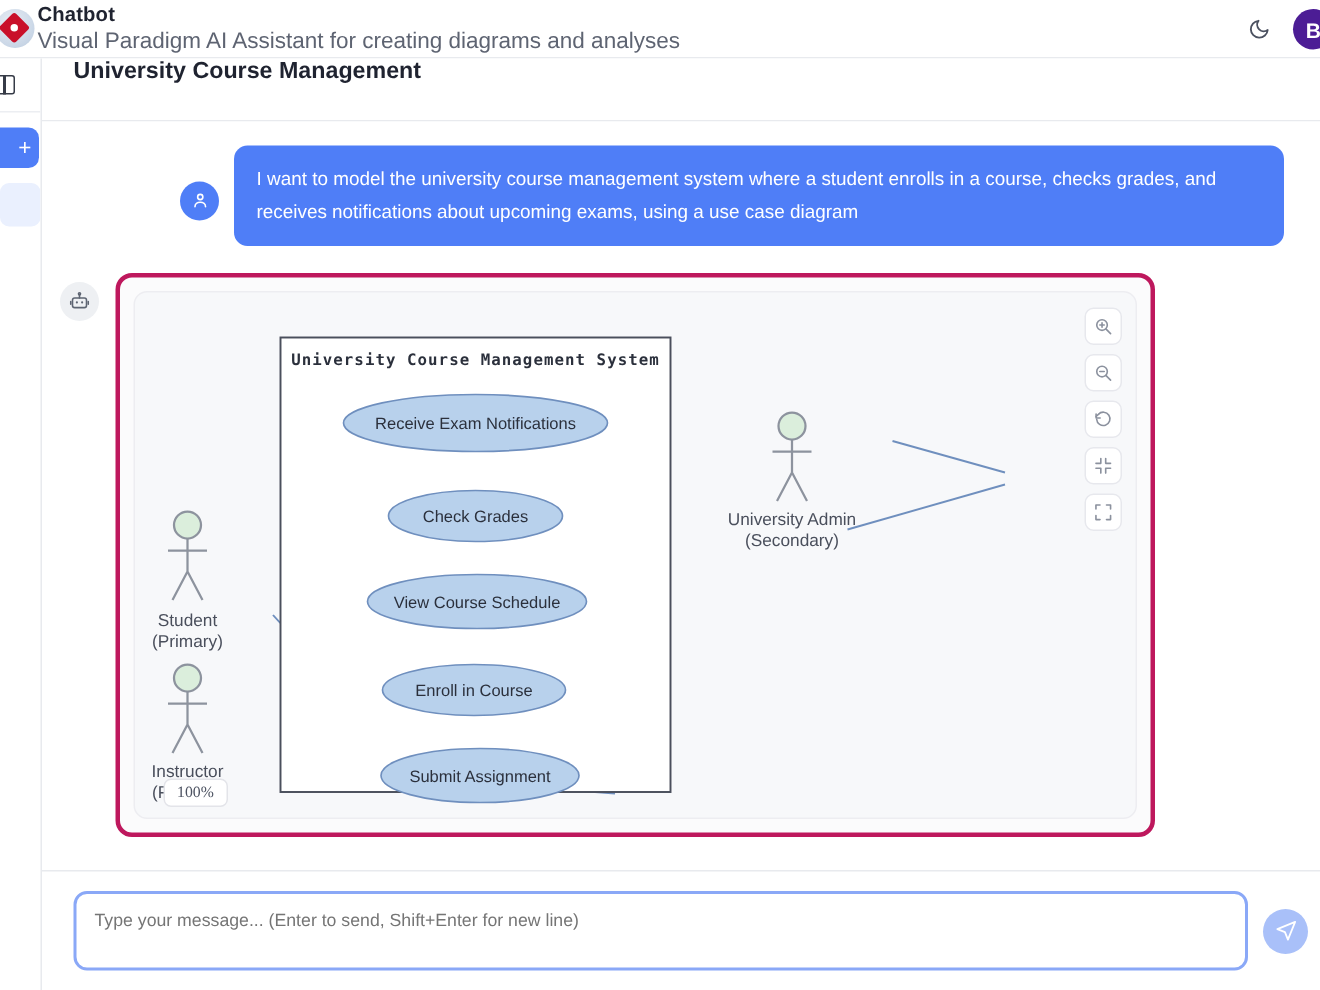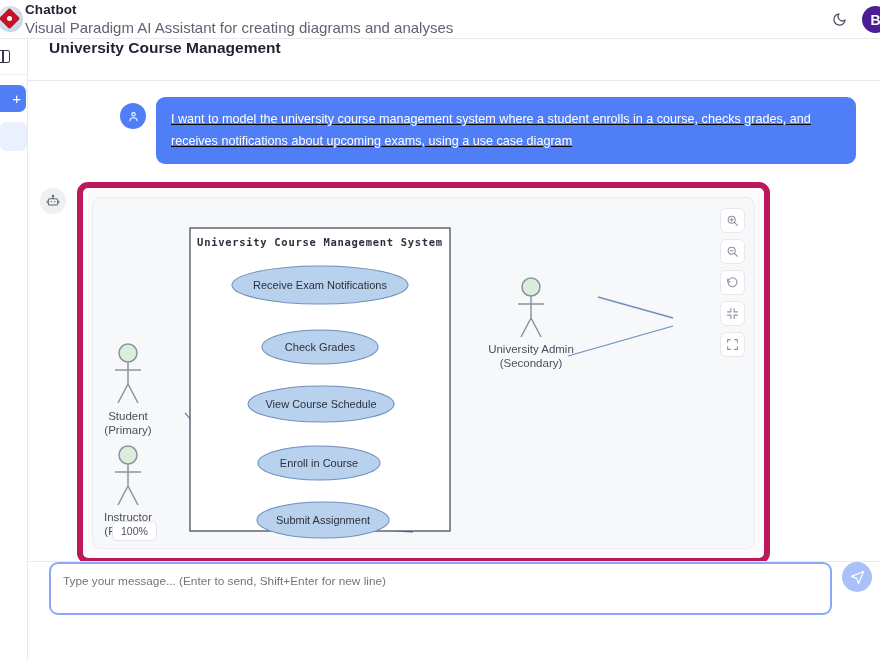--- a/index.html
+++ b/index.html
@@ -100,21 +100,21 @@
     display: flex; padding-left: 21px;
   }
   .chat-title { font-size: 15.5px; font-weight: bold; color: #1f2330; }
 
   .chat-body {
     position: absolute; left: 0; top: 42px; width: 852px; height: 536px;
     background: #ffffff; overflow: hidden;
   }
 
   
-  .msg-user { display: flex; align-items: flex-start; padding: 16px 12px 0 92px; text-decoration: underline; }
+  .msg-user { display: flex; align-items: center; padding: 16px 12px 0 92px; }
   .avatar-user {
     width: 26px; height: 26px; border-radius: 50%;
     background: #4f7ef7; color: #fff;
     display: flex; align-items: center; justify-content: center;
     flex: 0 0 auto; margin-top: 6px;
   }
   .bubble-user {
     margin-left: 10px; background: #4f7ef7; color: #ffffff;
     border-radius: 9px; padding: 12px 15px;
     font-size: 12.6px; line-height: 1.72; max-width: 700px;
@@ -123,21 +123,21 @@
   
   .msg-bot { display: flex; align-items: flex-start; padding: 18px 12px 0 12px; }
   .avatar-bot {
     width: 26px; height: 26px; border-radius: 50%;
     background: #eef0f3; color: #5d6472;
     display: flex; align-items: center; justify-content: center;
     flex: 0 0 auto; margin-top: 6px;
   }
   .bot-card {
     margin-left: 11px; background: #fbfbfc;
-    border: 6px solid #be185d; border-radius: 11px;
+    border: 3px solid #be185d; border-radius: 11px;
     width: 693px; padding: 9px;
     position: relative;
   }
   .diagram-wrap {
     background: #f7f8fa; border: 1px solid #ededf1;
     border-radius: 9px; height: 352px; position: relative; overflow: hidden;
   }
   .diagram-canvas { position: absolute; left: 0; top: 0; }
 
   .diagram-tools {
@@ -147,28 +147,28 @@
   .tool-btn {
     width: 25px; height: 25px; background: #ffffff;
     border: 1px solid #e7e8ed; border-radius: 6px;
     display: flex; align-items: center; justify-content: center;
     color: #8b919e; cursor: pointer;
   }
   .zoom-badge {
     position: absolute; left: 19px; bottom: 7px;
     background: #ffffff; border: 1px solid #e3e4e9;
     border-radius: 5px; padding: 3px 8px;
-    font-size: 10.5px; color: #4c5261;
+    font-size: 10.5px; color: #4c5261; font-family: Liberation Serif, serif;
   }
 
   
   .input-bar {
-    position: absolute; left: 0; bottom: 0; width: 852px; height: 99px;
+    position: absolute; left: 0; bottom: 0; width: 852px; height: 80px;
     background: #ffffff; border-top: 1px solid #e8eaee;
-    display: flex; align-items: flex-start; padding: 0 12px 0 21px; gap: 10px;
+    display: flex; align-items: center; padding: 0 12px 0 21px; gap: 10px;
   }
   .input-box {
     flex: 1; height: 53px; background: #ffffff;
     border: 2px solid #8aa8f7; border-radius: 9px;
     padding: 9px 12px; font-size: 11.8px; color: #9aa0ac;
     display: block; line-height: 1.4;
     outline: none; resize: none;
     font-family: "Liberation Sans", sans-serif;
   }
   .send-btn {

